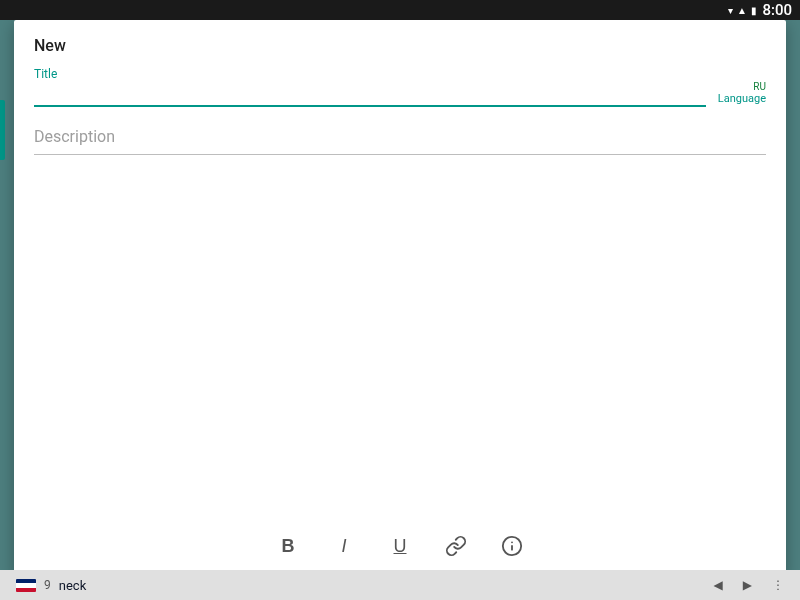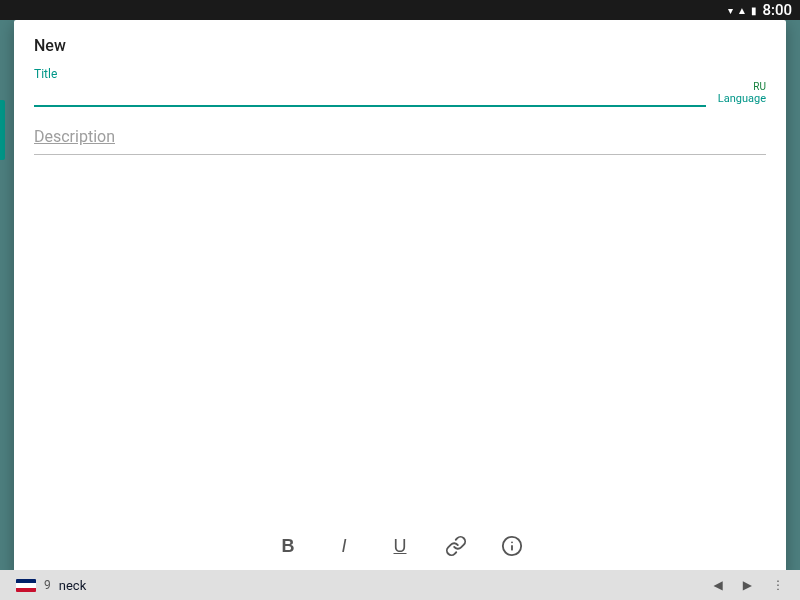--- a/index.html
+++ b/index.html
@@ -192,21 +192,20 @@
       border: none;
       border-bottom: 1px solid #bdbdbd;
       outline: none;
       font-size: 16px;
       color: #9e9e9e;
       padding: 12px 0 8px 0;
       background: transparent;
       resize: none;
       width: 100%;
       font-family: inherit;
-      text-decoration: underline;
     }
 
     .description-input::placeholder {
       color: #9e9e9e;
     }
 
     .content-area {
       flex: 1;
     }
 

